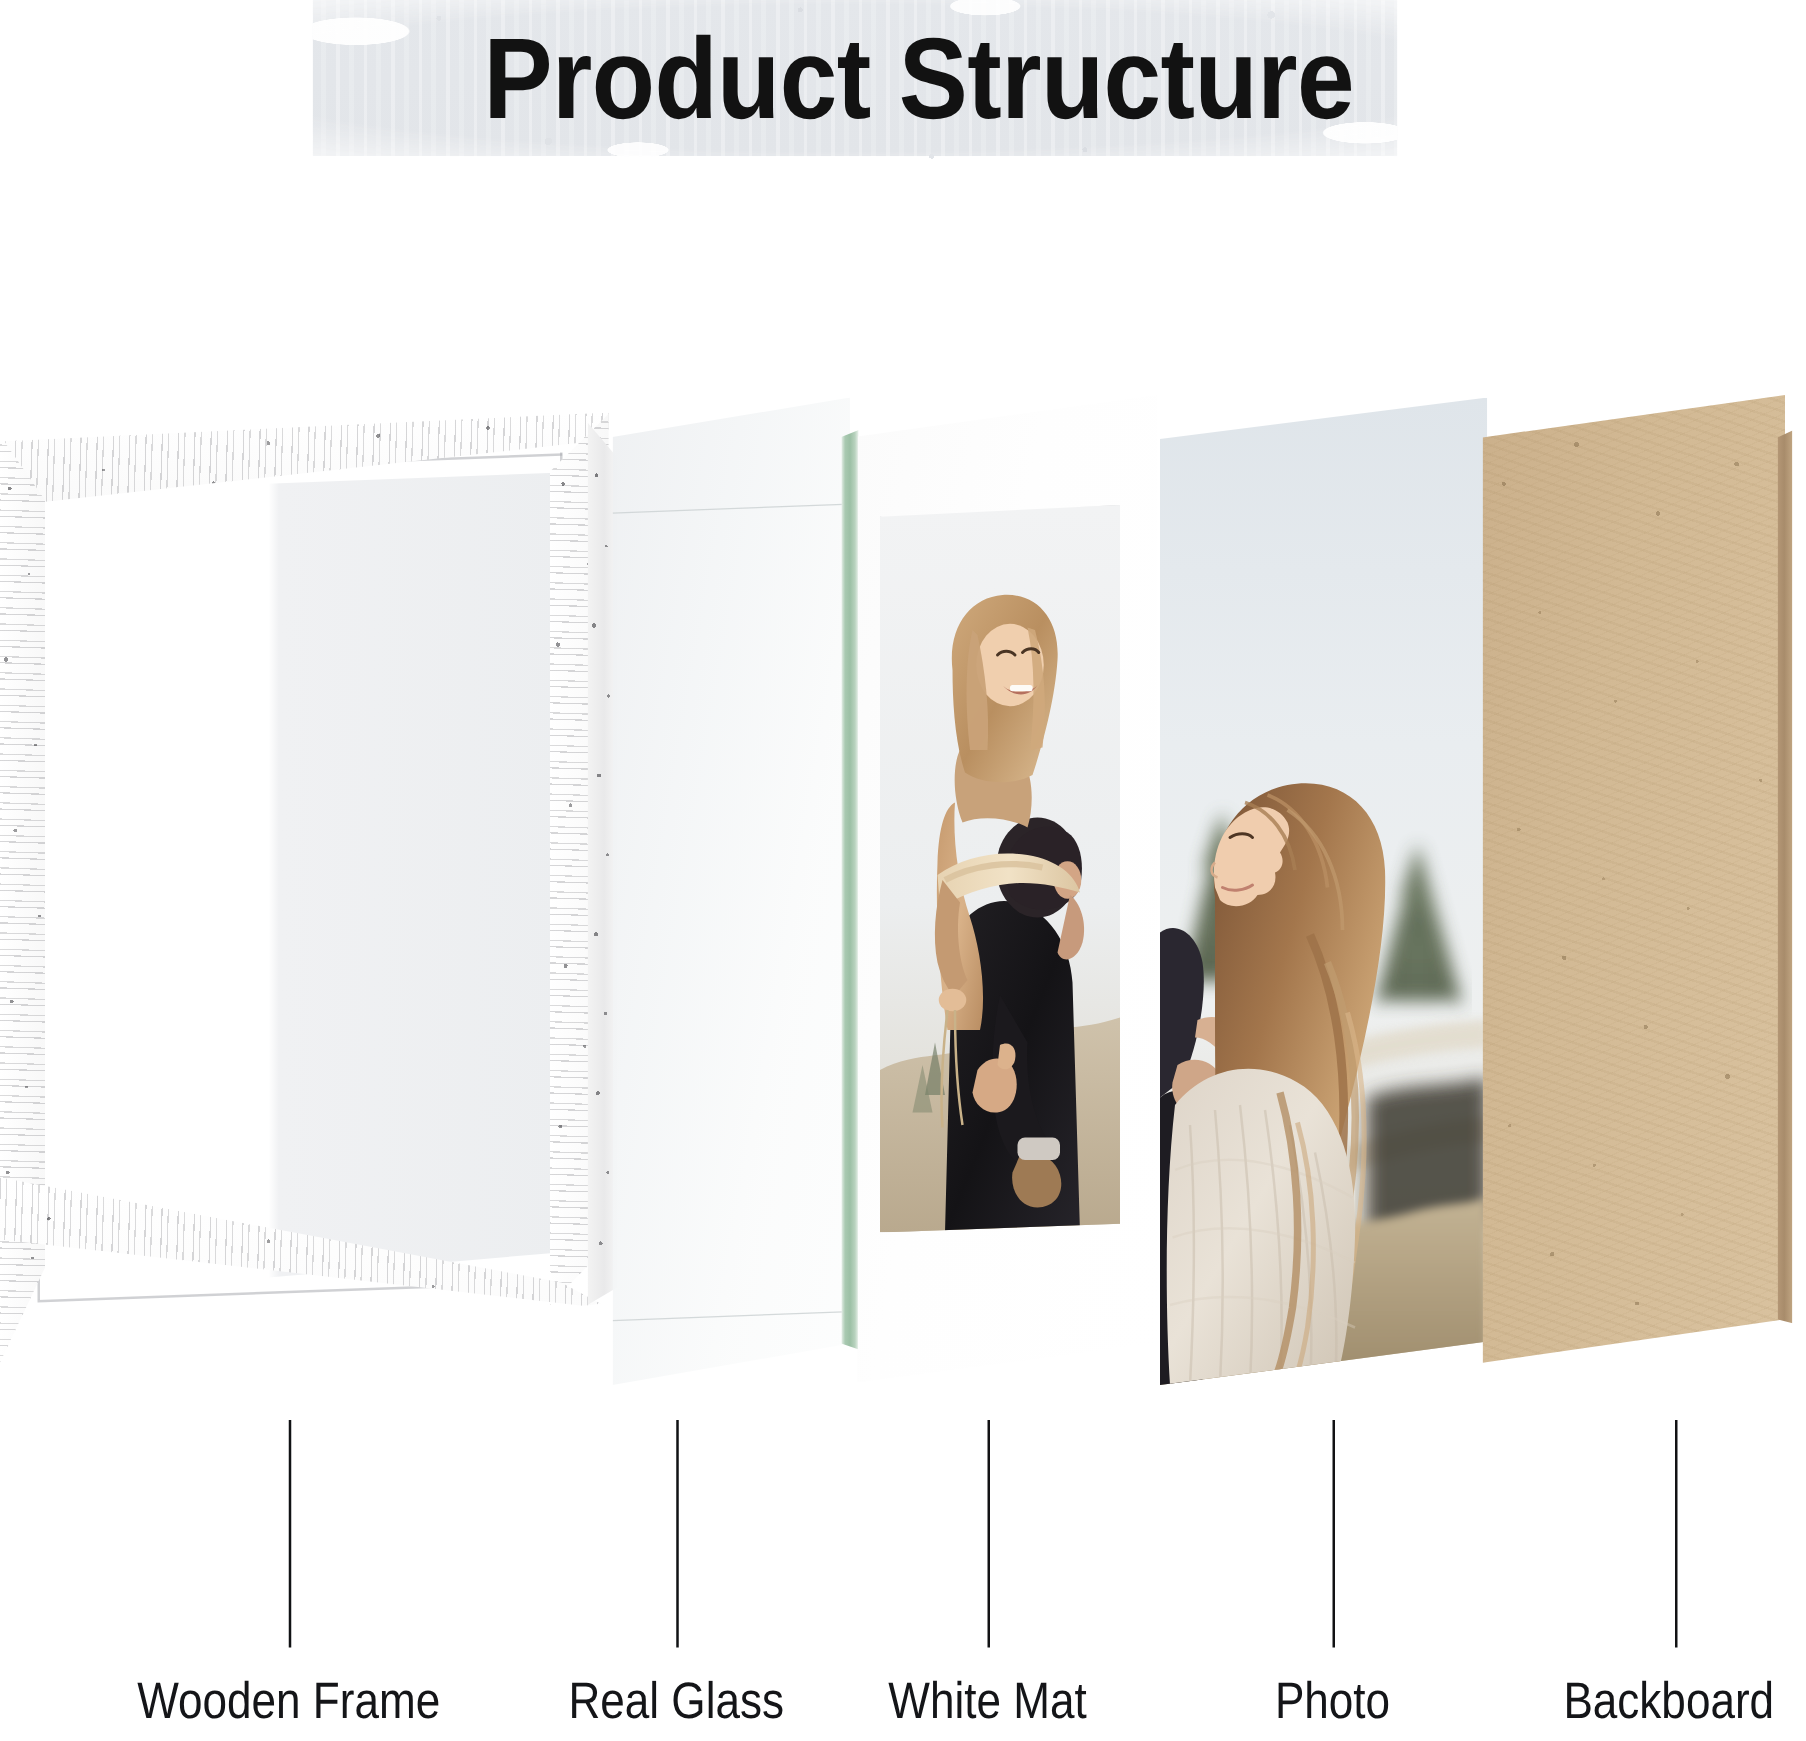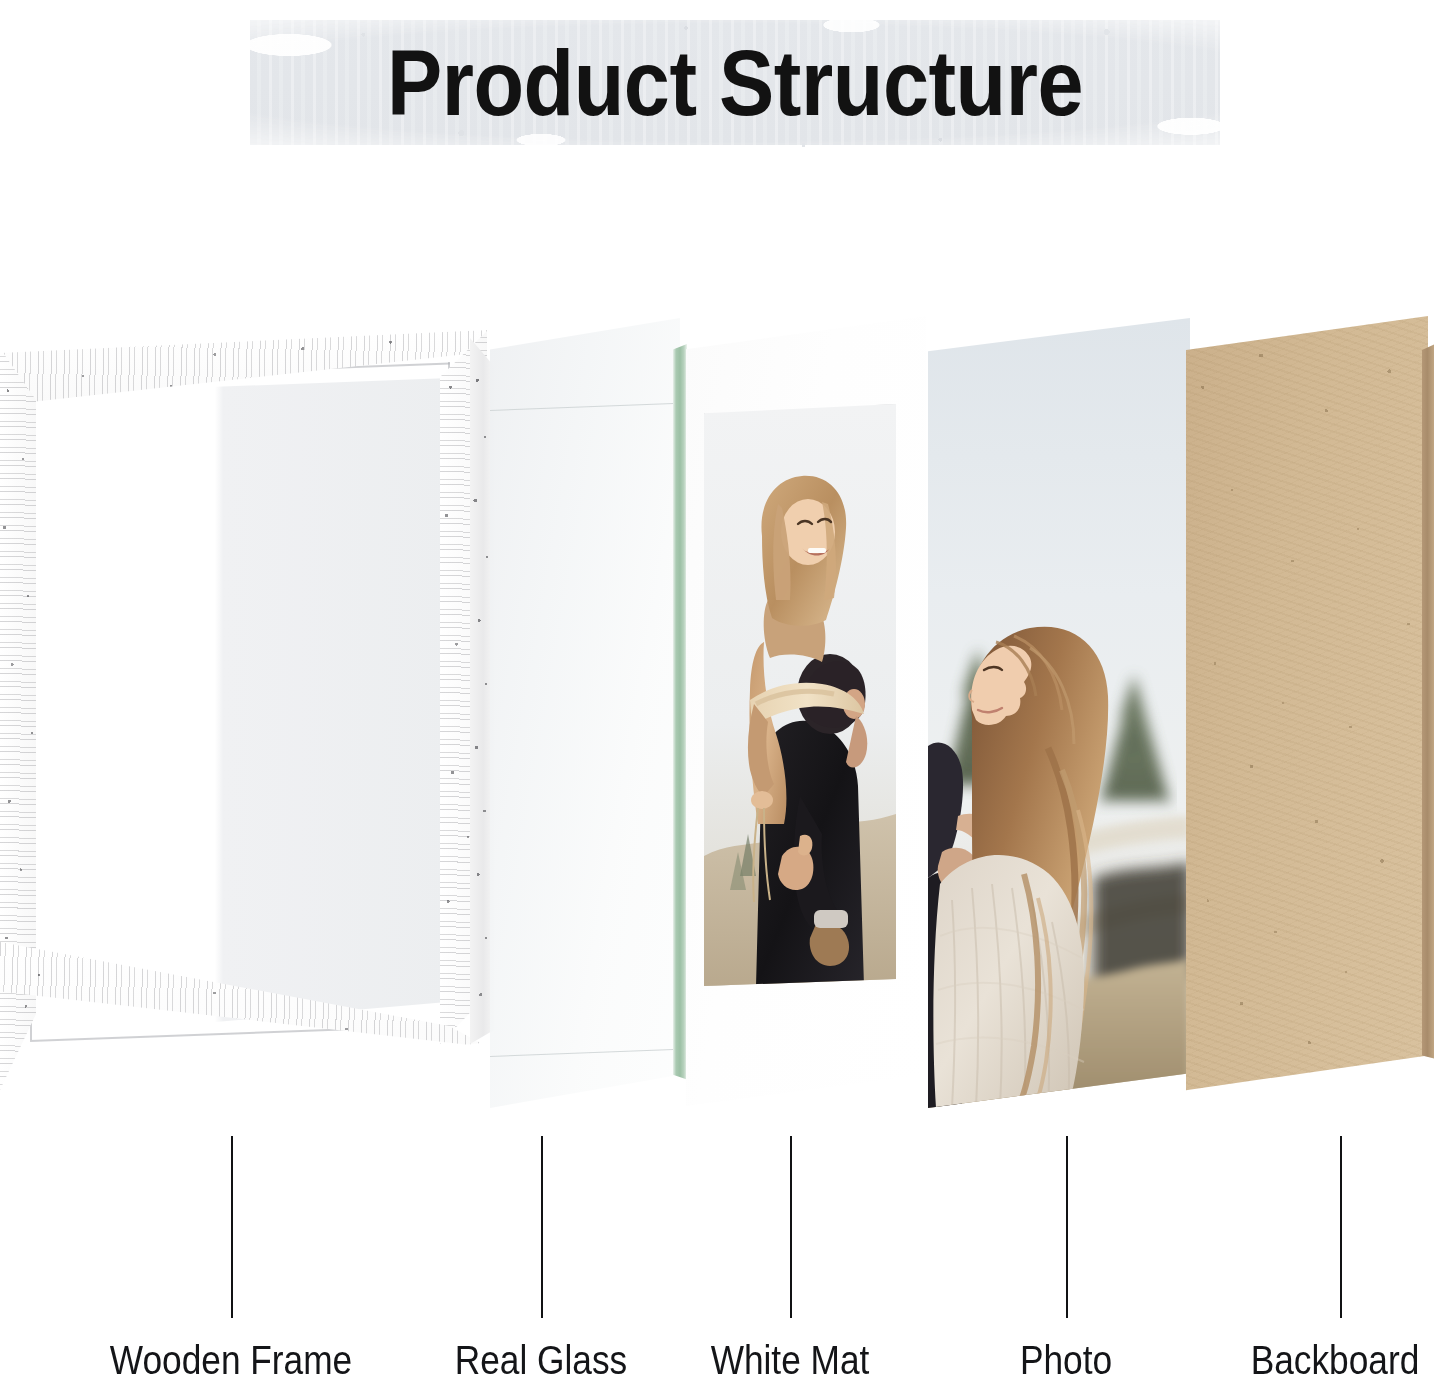--- a/index.html
+++ b/index.html
@@ -15,22 +15,22 @@
     width: 1445px;
     height: 1393px;
     background: #ffffff;
     overflow: hidden;
   }
 
   
   #title-band {
     position: absolute;
     left: 250px;
-    top: 20px;
-    width: 970px;
+    top: 0;
+    width: 868px;
     height: 125px;
   }
   #title-band .brush {
     position: absolute;
     inset: 0;
     background:
       radial-gradient(ellipse 70px 18px at 4% 20%, rgba(255,255,255,.95) 0 60%, rgba(255,255,255,0) 62%),
       radial-gradient(ellipse 55px 14px at 97% 85%, rgba(255,255,255,.95) 0 60%, rgba(255,255,255,0) 62%),
       radial-gradient(ellipse 40px 10px at 30% 96%, rgba(255,255,255,.9) 0 60%, rgba(255,255,255,0) 62%),
       radial-gradient(ellipse 46px 12px at 62% 4%, rgba(255,255,255,.9) 0 60%, rgba(255,255,255,0) 62%),

